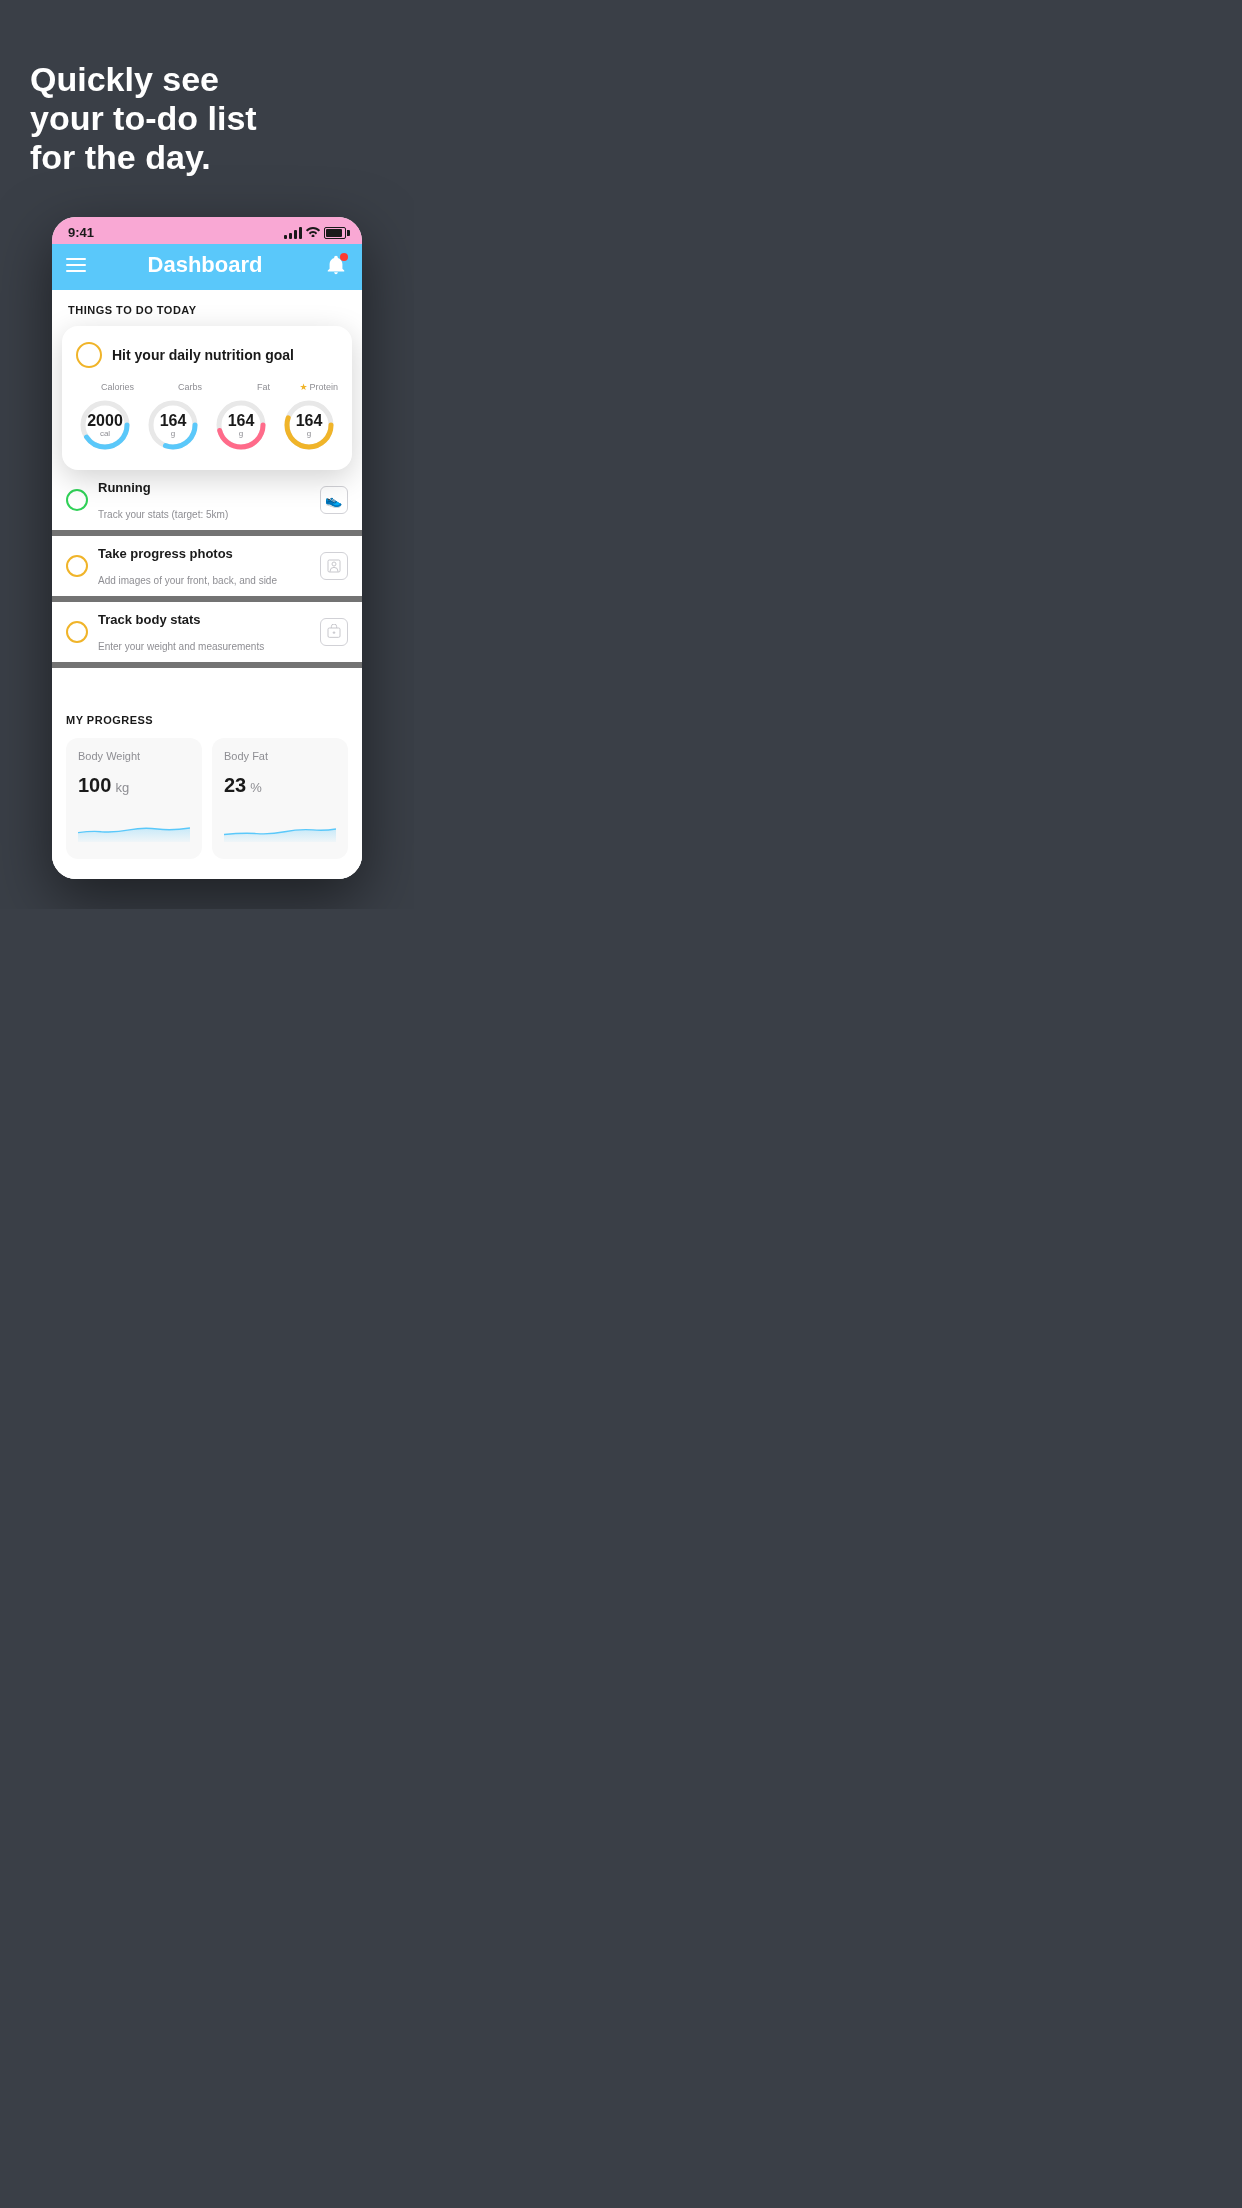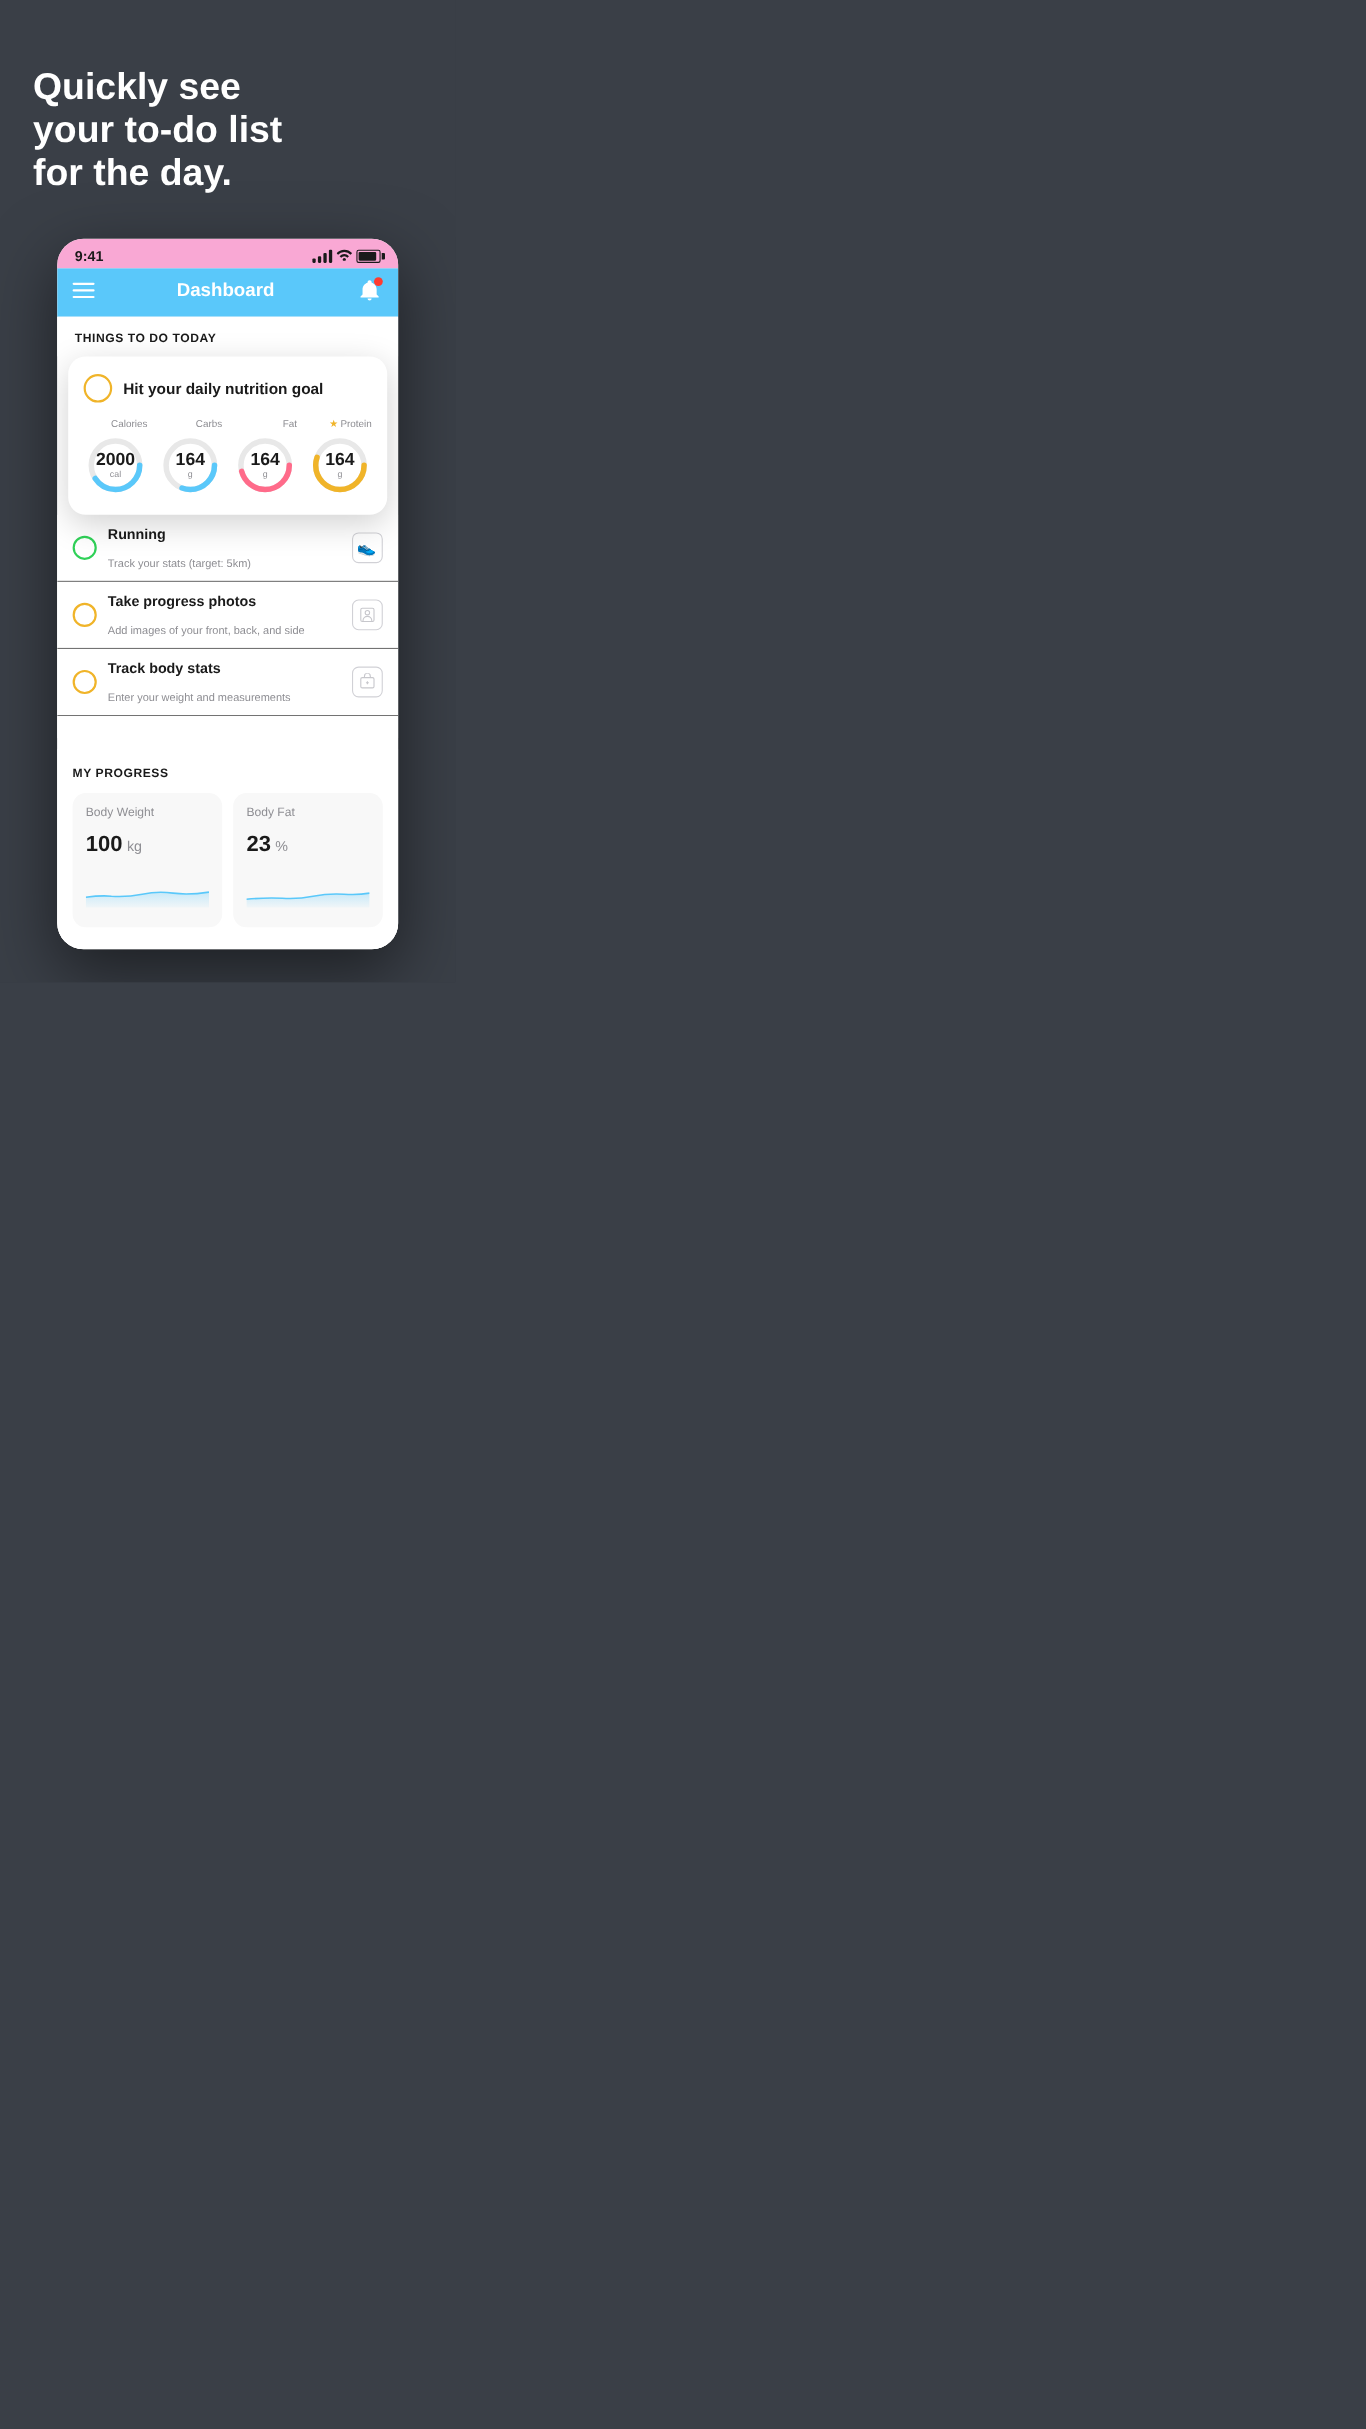--- a/index.html
+++ b/index.html
@@ -128,21 +128,21 @@
     }
     .hamburger-icon span {
       width: 20px;
       height: 2px;
       background: #ffffff;
       border-radius: 1px;
     }
 
     .nav-title {
       color: #ffffff;
-      font-size: 17px;
+      font-size: 22px;
       font-weight: 600;
     }
 
     .bell-icon {
       position: relative;
       width: 24px;
       height: 24px;
       display: flex;
       align-items: center;
       justify-content: center;
@@ -266,21 +266,21 @@
 
     
     .todo-list {
       background: white;
     }
 
     .todo-item {
       display: flex;
       align-items: center;
       padding: 10px 14px;
-      border-bottom: 1px solid #737373;
+      border-bottom: 6px solid #737373;
       gap: 10px;
     }
 
     .todo-circle-green {
       width: 22px;
       height: 22px;
       border-radius: 50%;
       border: 2.5px solid #30d158;
       flex-shrink: 0;
       display: flex;

